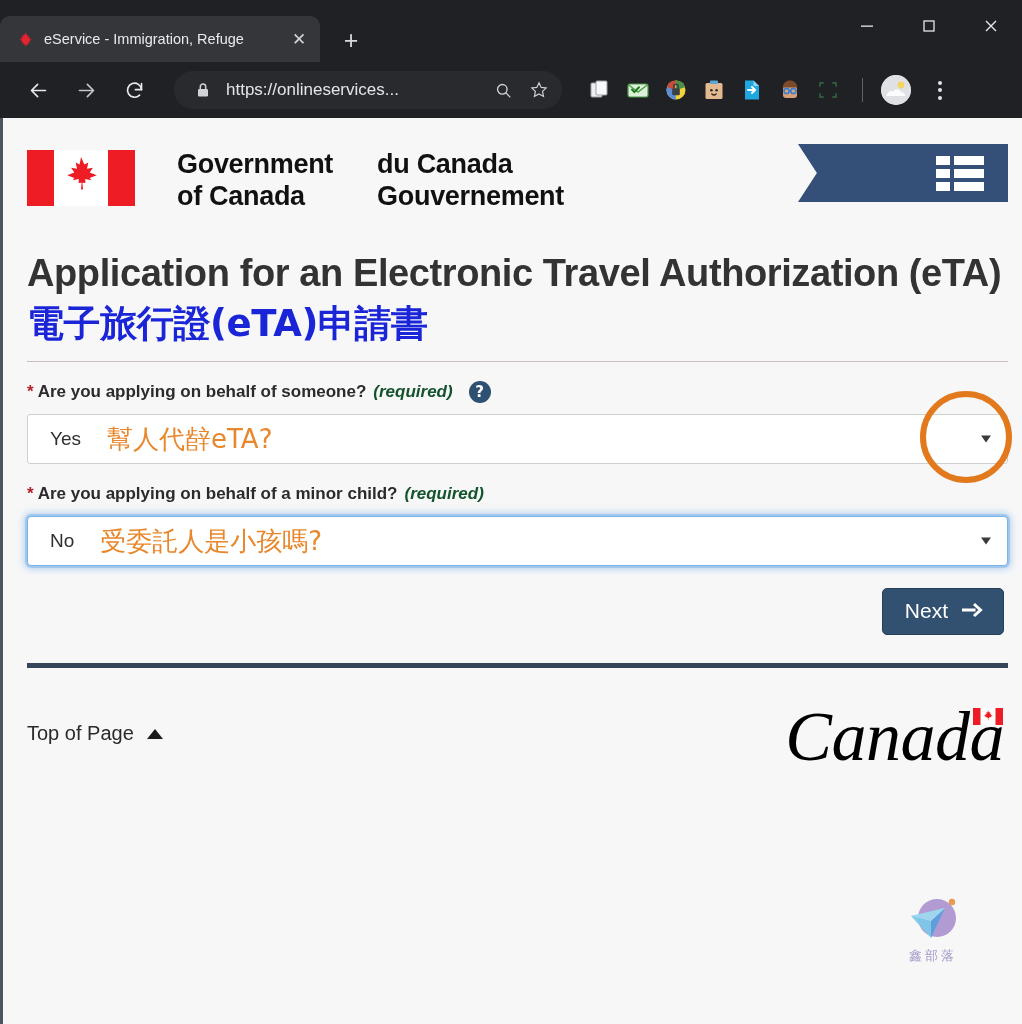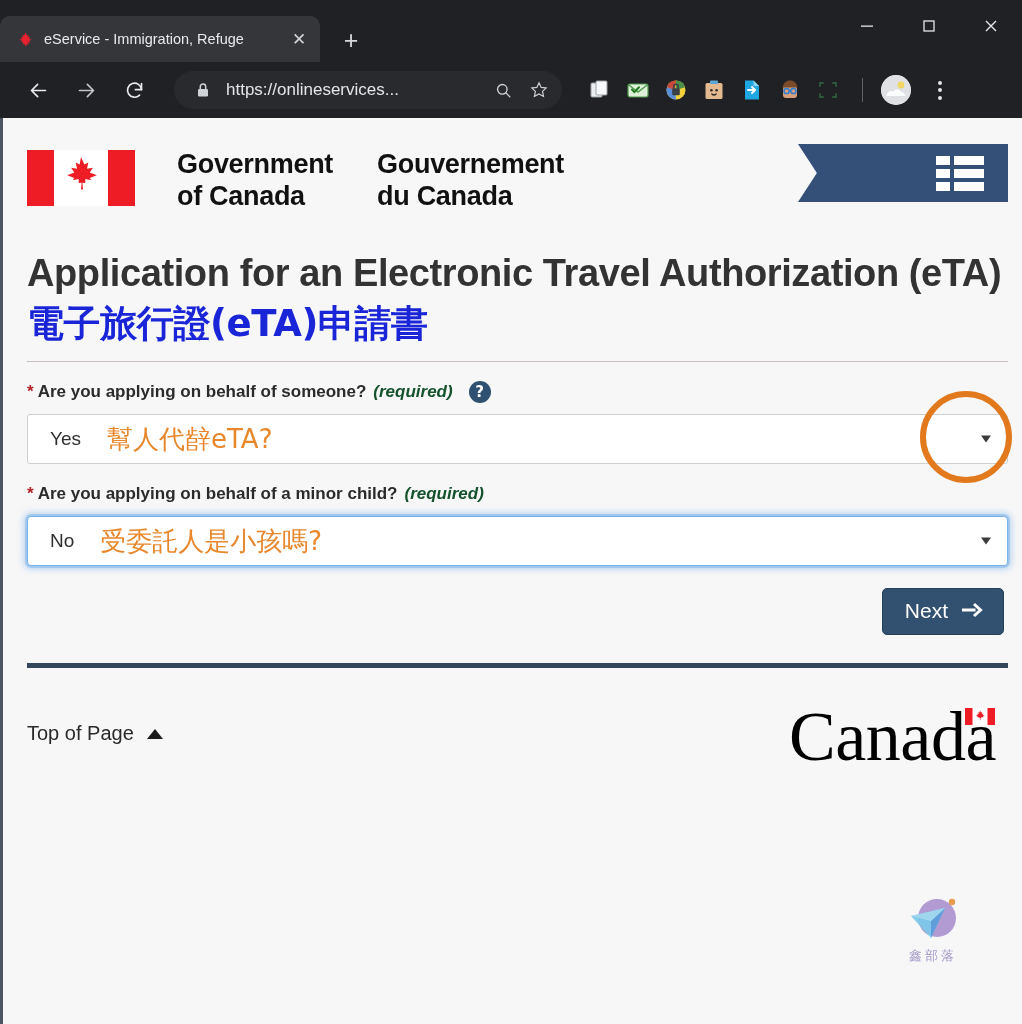--- a/index.html
+++ b/index.html
@@ -371,22 +371,23 @@
     margin-top: 24px;
   }
   .chev-up {
     width: 0; height: 0;
     border-left: 8px solid transparent;
     border-right: 8px solid transparent;
     border-bottom: 10px solid #1c1c1c;
   }
   .canada-wordmark {
     position: relative;
-    margin-right: 12px;
+    margin-right: 4px;
     margin-top: 2px;
+    font-style: italic;
   }
   .canada-text {
     font-family: "Liberation Serif", serif;
     font-size: 70px;
     line-height: 74px;
     color: #000;
     letter-spacing: -0.5px;
   }
   .cw-flag {
     position: absolute;
@@ -574,22 +575,22 @@
           <rect x="81" y="0" width="27" height="56" fill="#ee1c25"></rect>
           <path fill="#ee1c25" d="M54 7l3.4 7.4 3.9-2-1.3 6.4 5.9-1.1-3.2 4.7 7.1 2.8-7.1 2.8 1.5 2.2-5.9-1.1 0 3.9-2.9-.3.6 6.8-1 0-1 0 .6-6.8-2.9.3 0-3.9-5.9 1.1 1.5-2.2-7.1-2.8 7.1-2.8-3.2-4.7 5.9 1.1-1.3-6.4 3.9 2z"></path>
         </svg>
       </div>
       <div class="wordmarks">
         <div>
           <div class="wm">Government</div>
           <div class="wm">of Canada</div>
         </div>
         <div class="fr">
+          <div class="wm fr">du Canada</div>
           <div class="wm fr">Gouvernement</div>
-          <div class="wm fr">du Canada</div>
         </div>
       </div>
       <div class="ribbon">
         <div class="grid-icon">
           <div class="gr">
               <div class="gc"></div>
               <div class="gc wide"></div>
             </div>
           <div class="gr">
               <div class="gc"></div>

